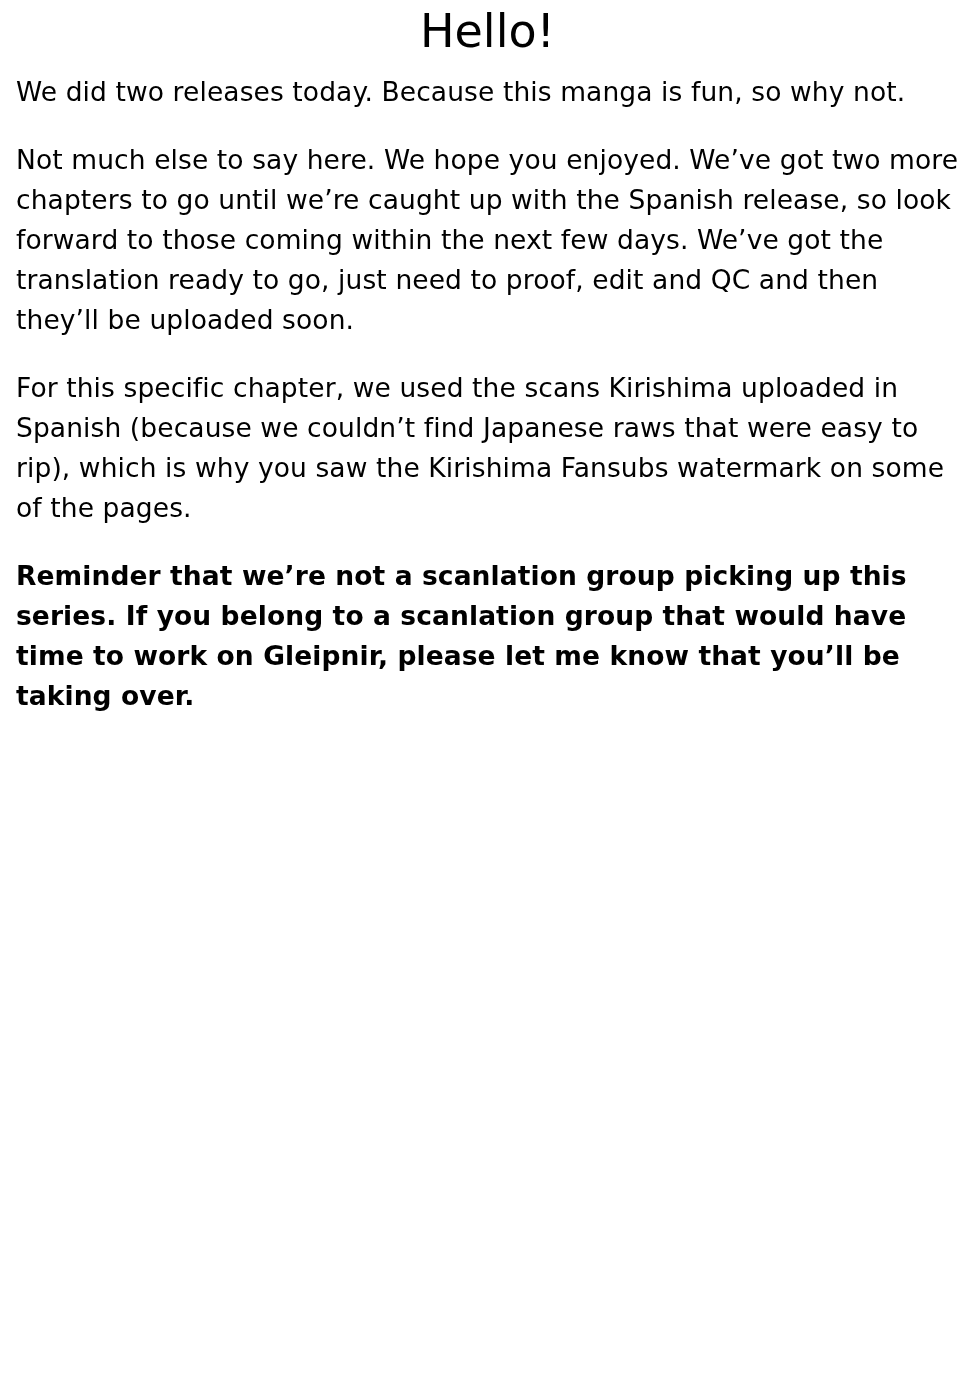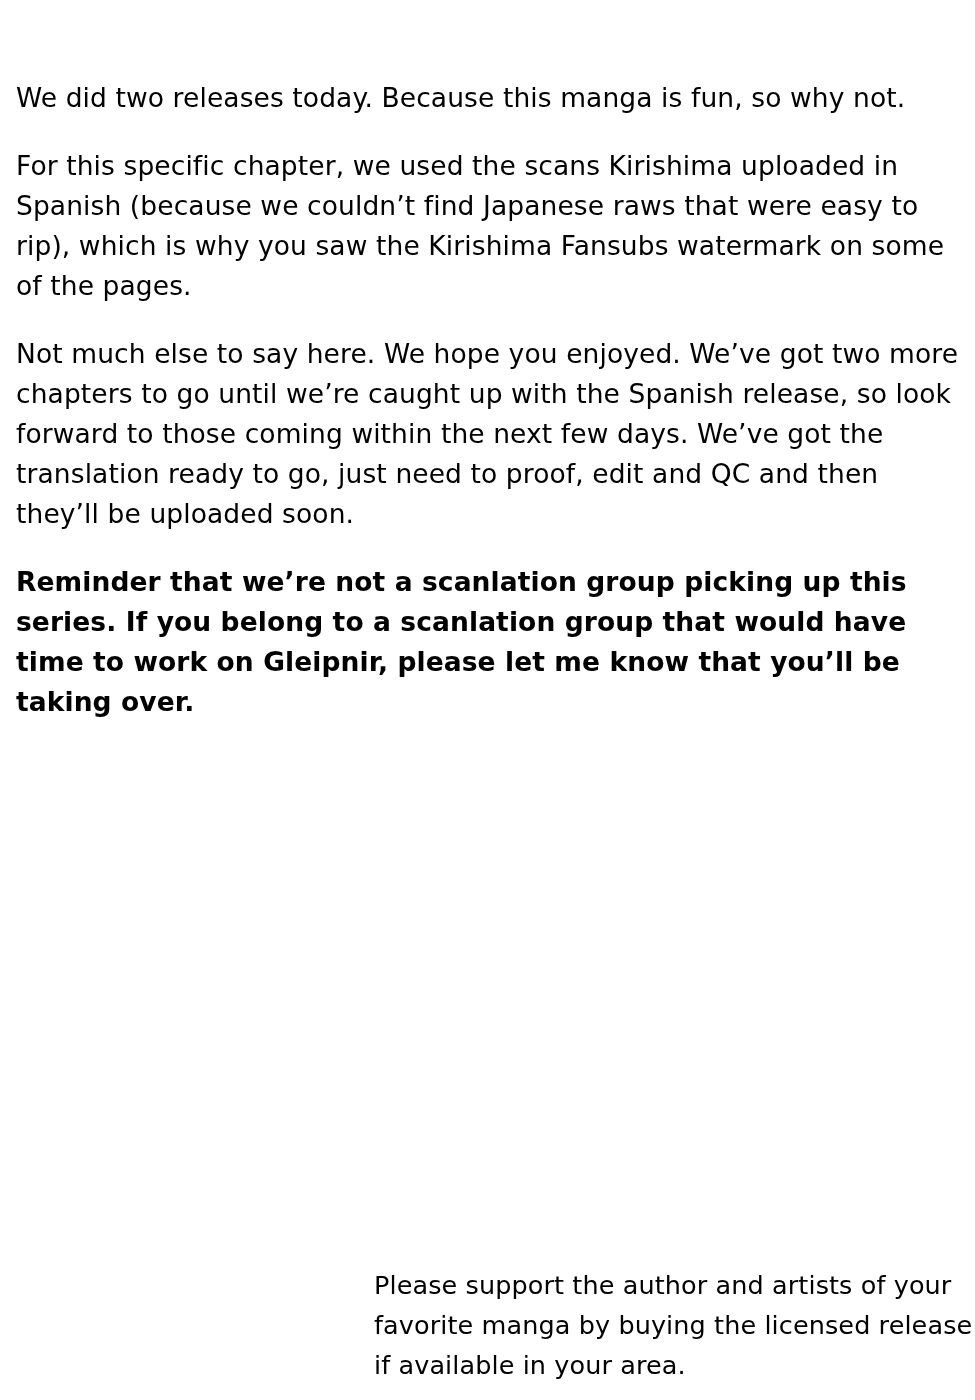--- a/index.html
+++ b/index.html
@@ -24,21 +24,21 @@
     margin: 0;
     padding: 8px 0 0 0;
     text-align: center;
     font-weight: normal;
     font-size: 46px;
     line-height: 1.0;
     letter-spacing: 0px;
   }
   .body-block {
     position: absolute;
-    top: 78px;
+    top: 72px;
     left: 16px;
     width: 948px;
   }
   .para {
     margin: 0 0 28px 0;
     font-size: 26.5px;
     line-height: 40px;
     letter-spacing: 0.1px;
   }
   .para:last-child {
@@ -56,25 +56,23 @@
   }
   .footer-note p {
     margin: 0;
   }
 </style>
 </head>
 <body>
 
 <div class="page">
 
+  <h1 class="title">Hello!</h1>
 
   <div class="body-block">
     <p class="para">We did two releases today. Because this manga is fun, so why not.</p>
+    <p class="para">Not much else to say here. We hope you enjoyed. We’ve got two more chapters to go until we’re caught up with the Spanish release, so look forward to those coming within the next few days. We’ve got the translation ready to go, just need to proof, edit and QC and then they’ll be uploaded soon.</p>
     <p class="para">For this specific chapter, we used the scans Kirishima uploaded in Spanish (because we couldn’t find Japanese raws that were easy to rip), which is why you saw the Kirishima Fansubs watermark on some of the pages.</p>
-    <p class="para">Not much else to say here. We hope you enjoyed. We’ve got two more chapters to go until we’re caught up with the Spanish release, so look forward to those coming within the next few days. We’ve got the translation ready to go, just need to proof, edit and QC and then they’ll be uploaded soon.</p>
     <p class="para">Reminder that we’re not a scanlation group picking up this series. If you belong to a scanlation group that would have time to work on Gleipnir, please let me know that you’ll be taking over.</p>
   </div>
 
-  <div class="footer-note">
-    <p>Please support the author and artists of your favorite manga by buying the licensed release if available in your area.</p>
-  </div>
 
 </div>
 
 </body></html>

